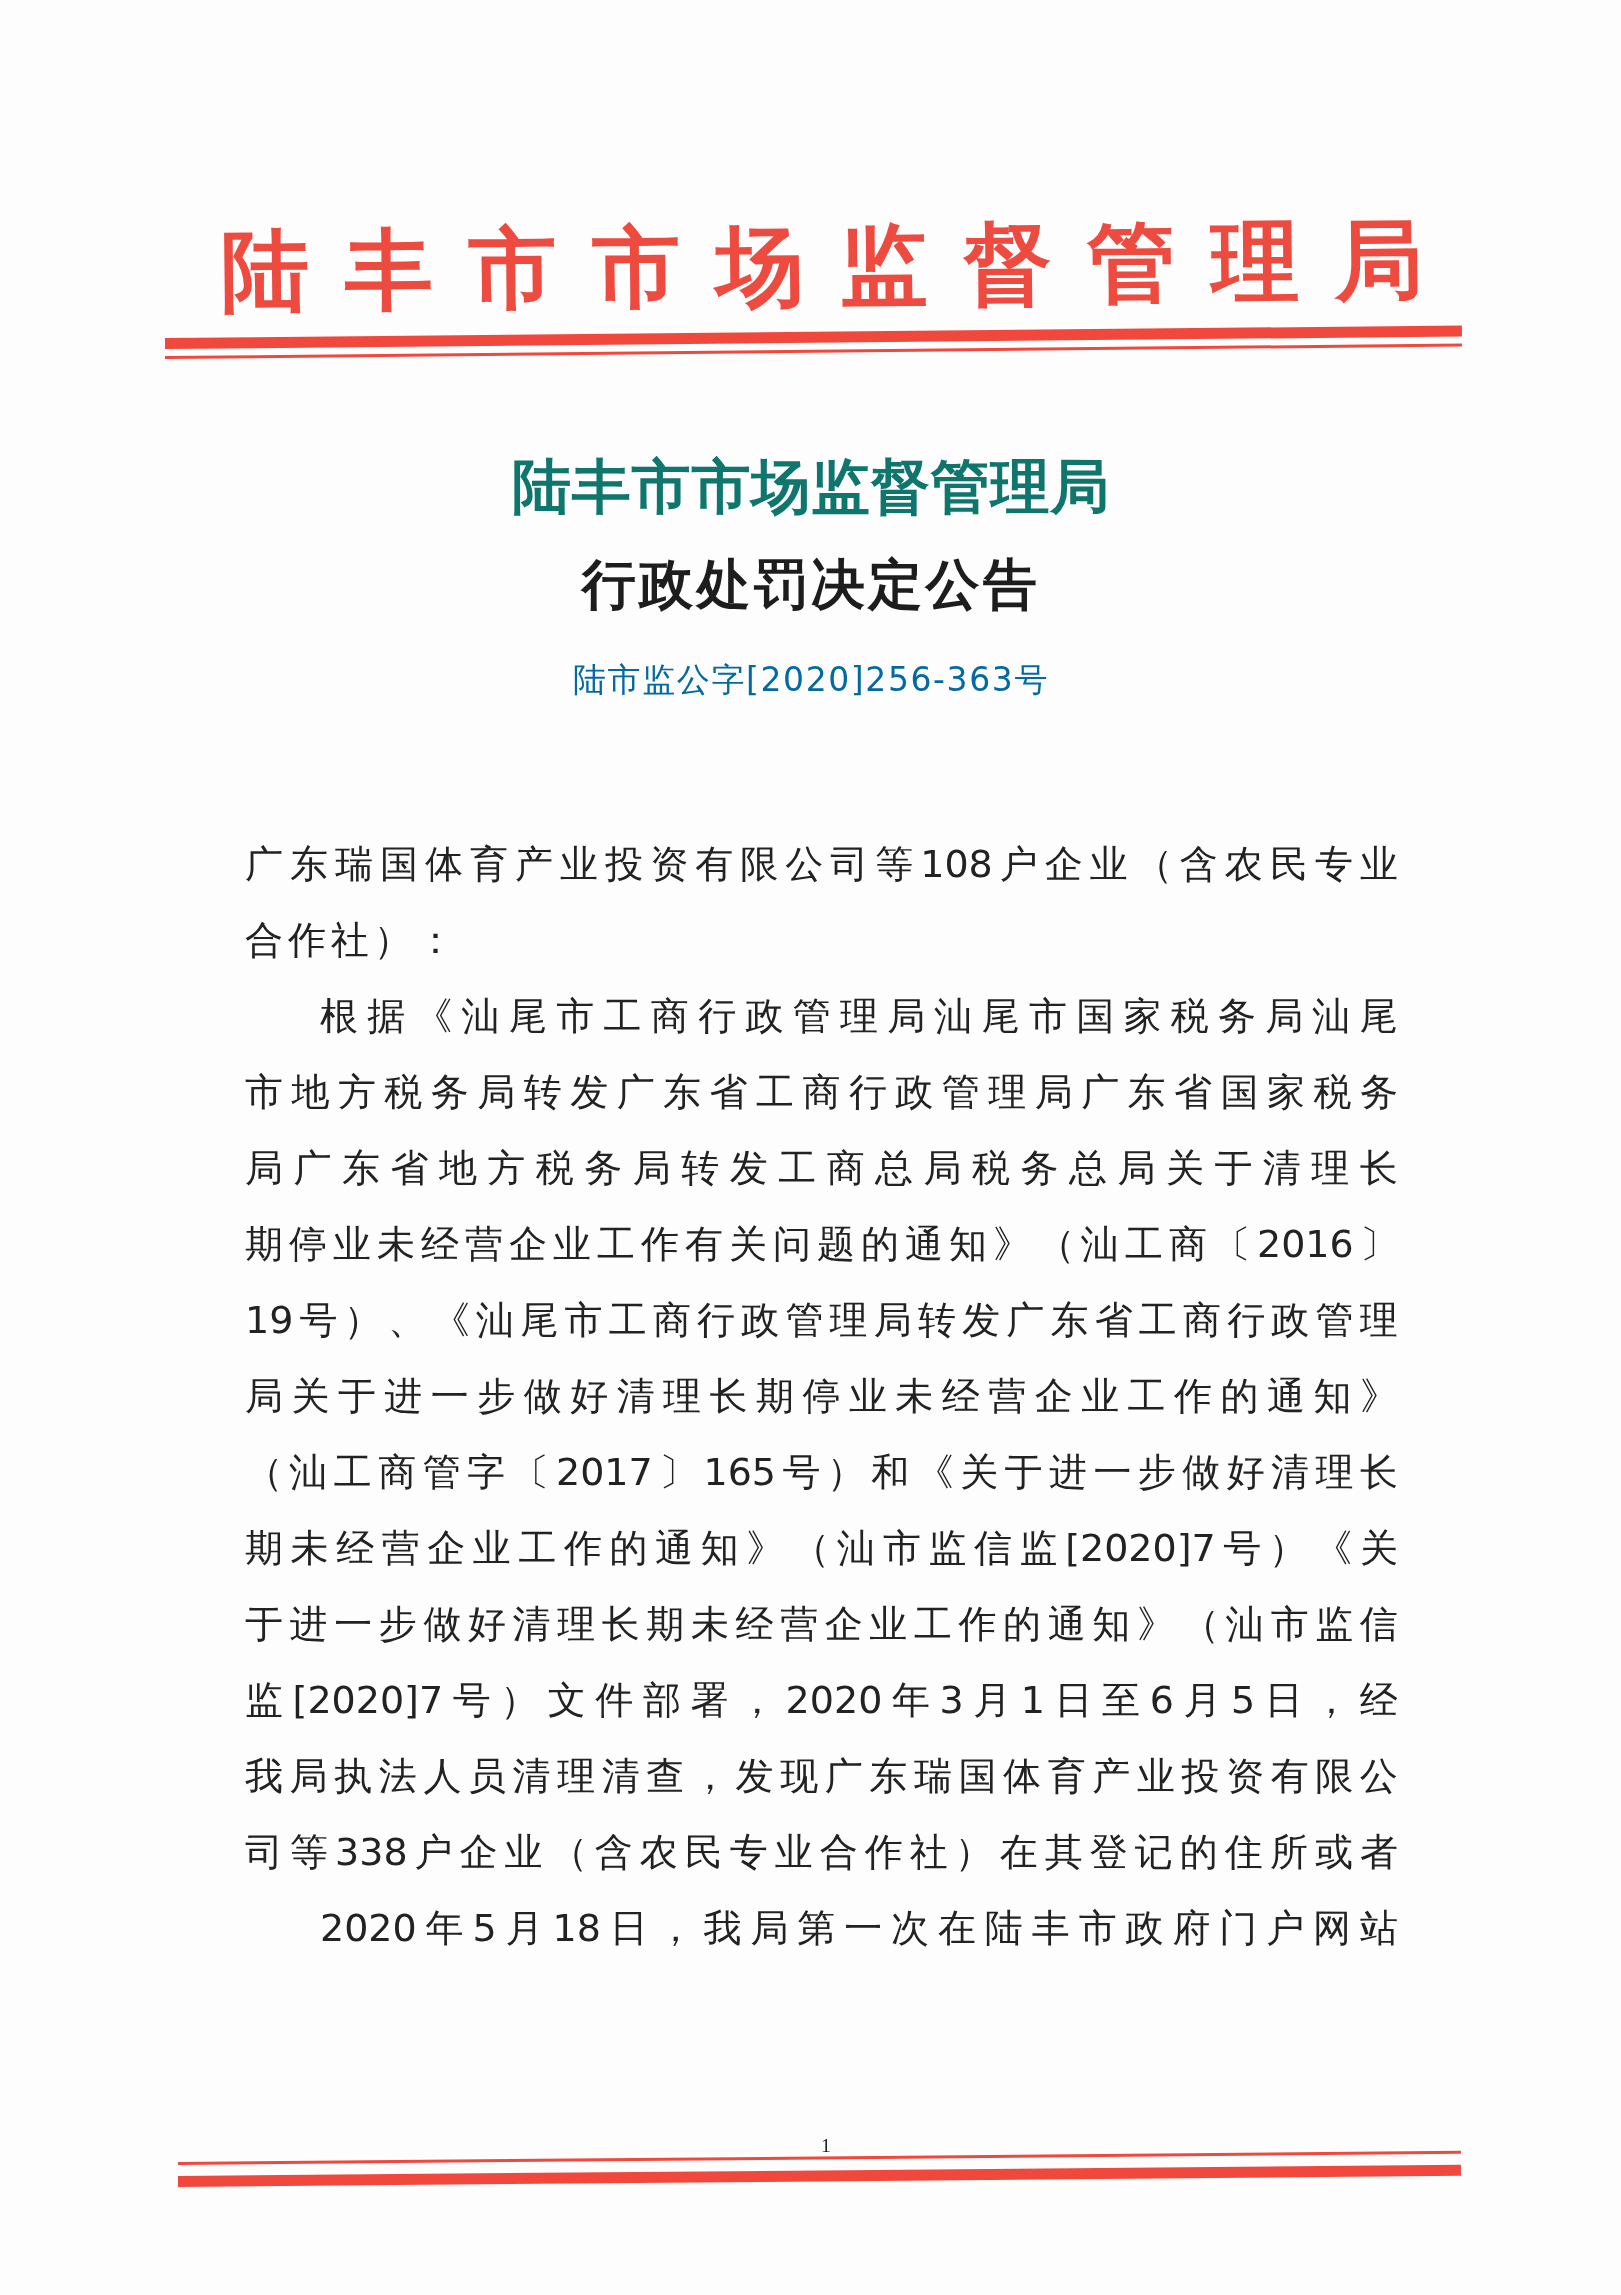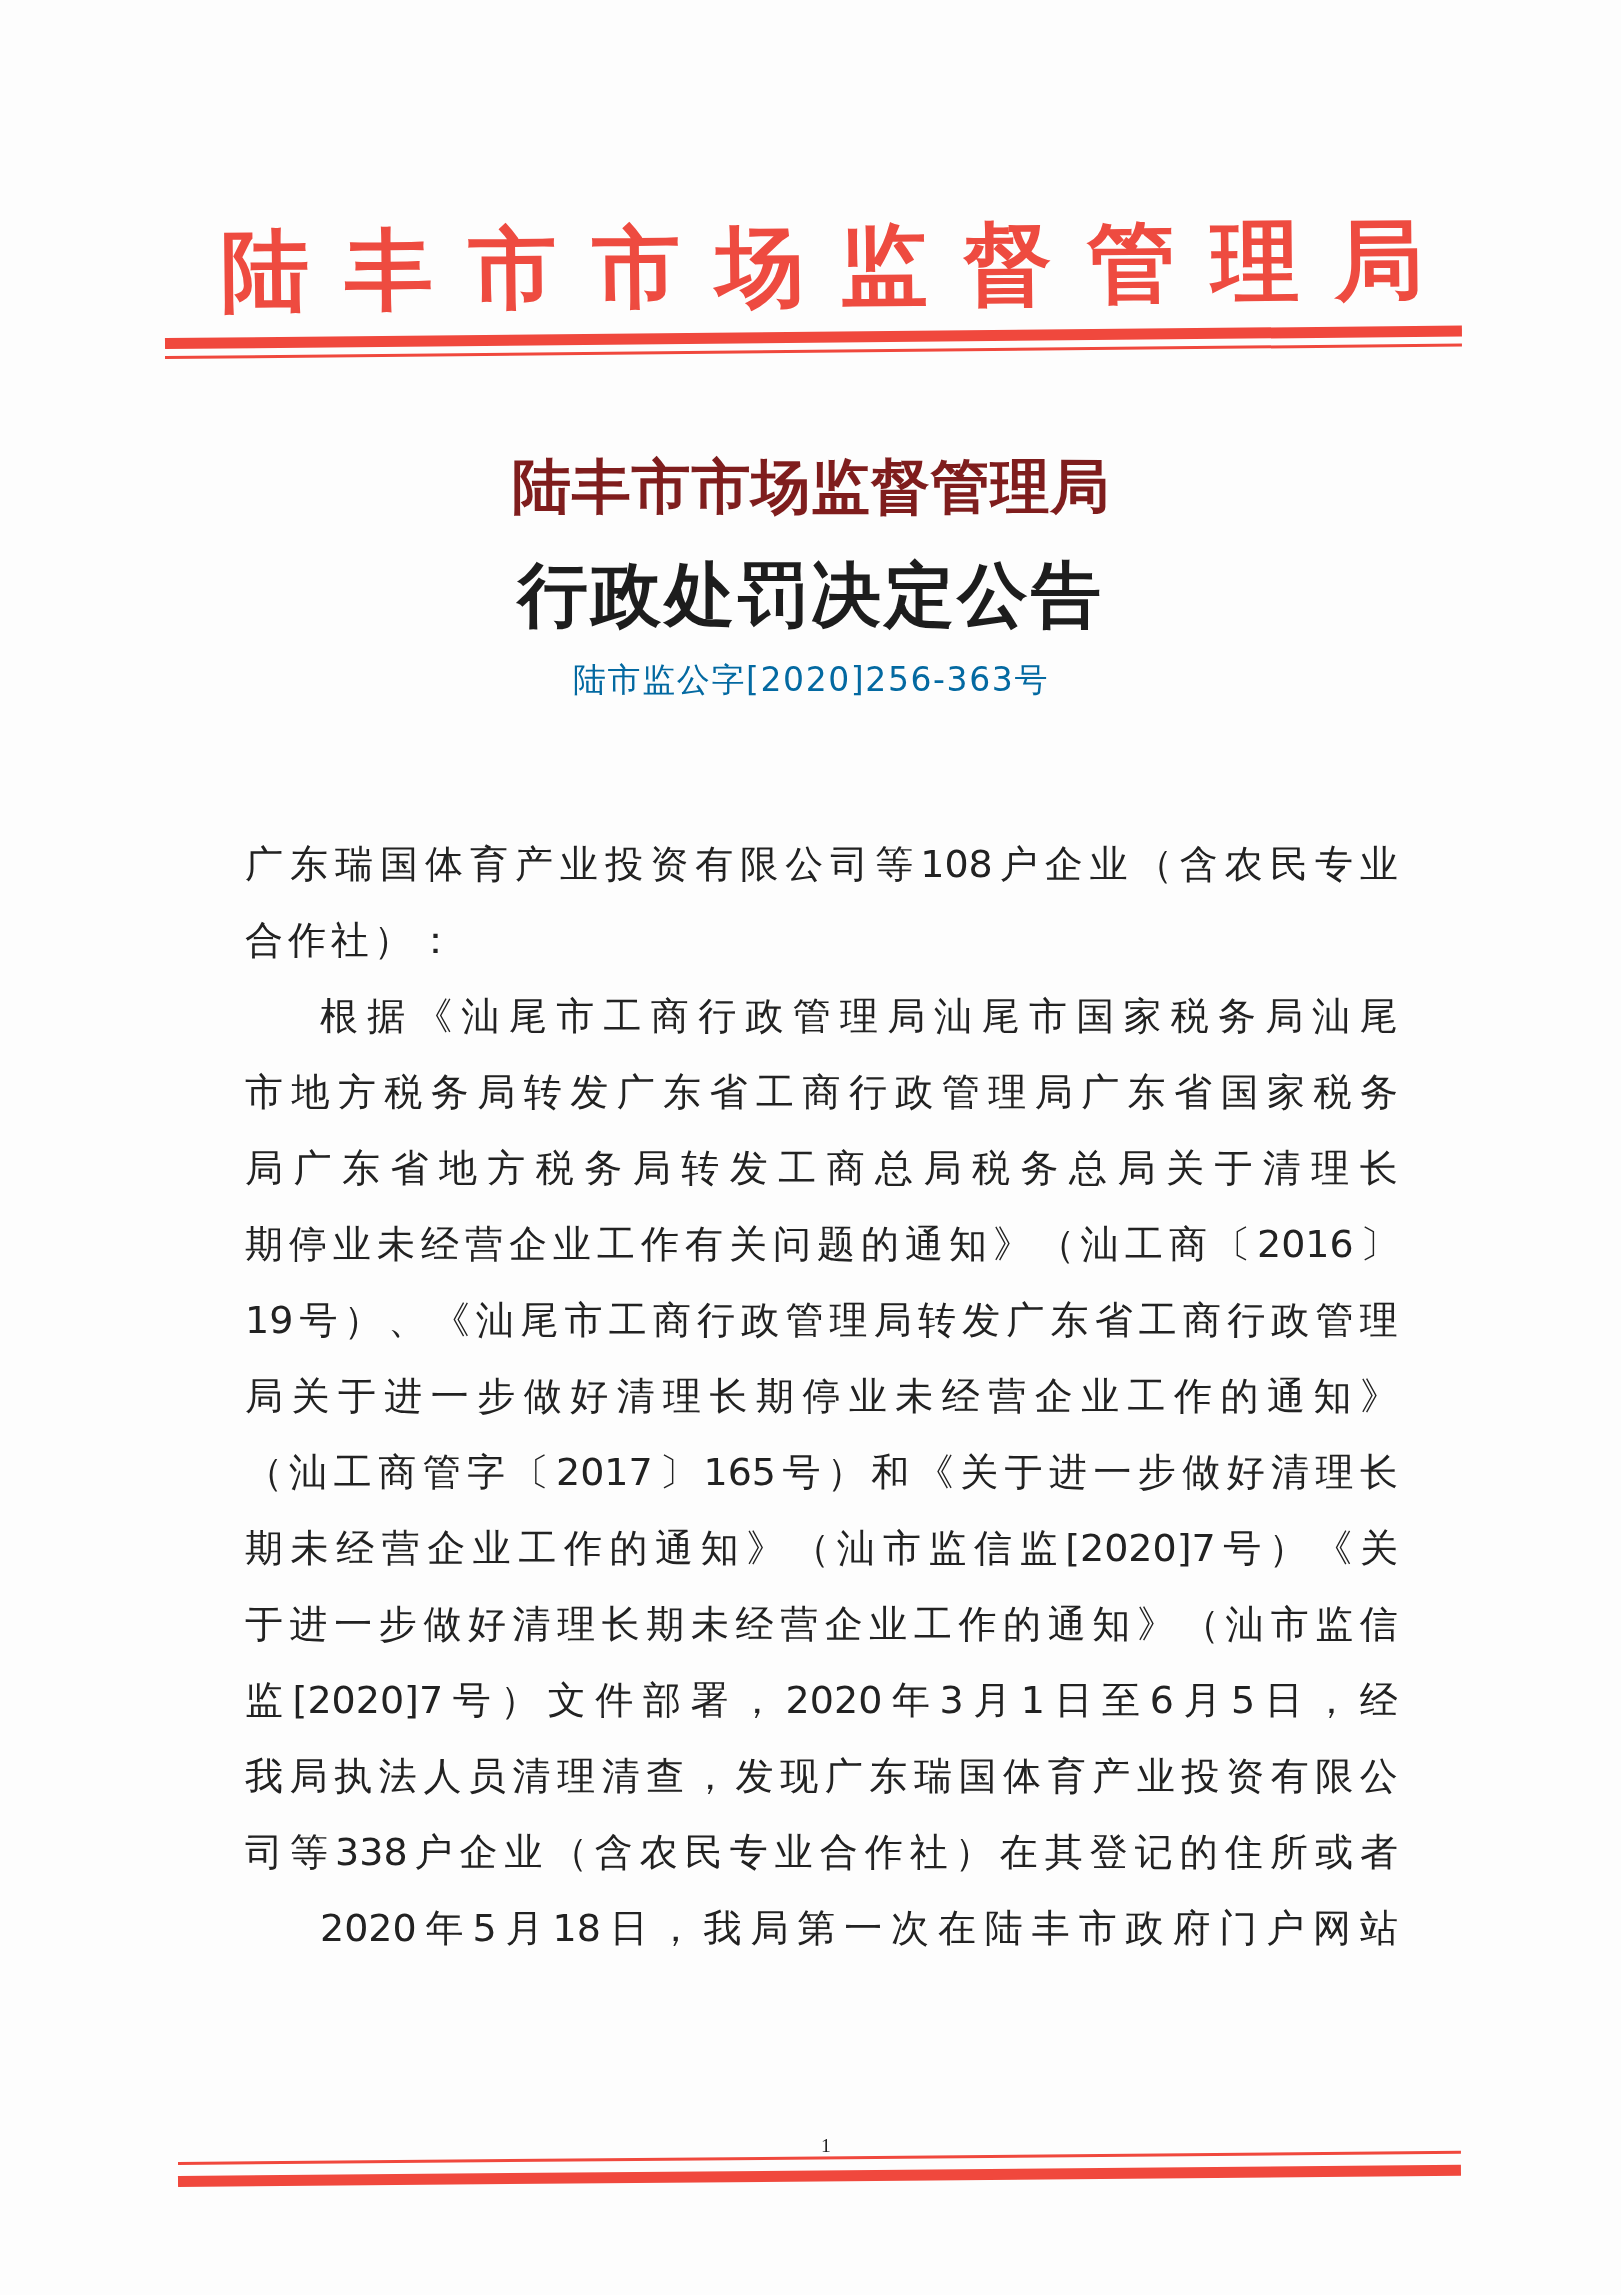--- a/index.html
+++ b/index.html
@@ -17,23 +17,23 @@
     font-weight: bold; font-size: 88px; color: #ee4b40; line-height: 1;
   }
 
   .rule { position: absolute; background: #f0483d; transform-origin: left center; }
   .rule.top-thick { left: 165px; top: 338px; width: 1297px; height: 11.4px; transform: rotate(-0.55deg); }
   .rule.top-thin  { left: 165px; top: 356px; width: 1297px; height: 3.3px;  transform: rotate(-0.55deg); }
   .rule.bot-thin  { left: 178px; top: 2162px; width: 1283px; height: 3.3px;  transform: rotate(-0.5deg); }
   .rule.bot-thick { left: 178px; top: 2176px; width: 1283px; height: 10.6px; transform: rotate(-0.5deg); }
 
   .title1 { position: absolute; left: 0; width: 1622px; top: 448px; text-align: center;
-            font-weight: bold; font-size: 59px; letter-spacing: 0.8px; color: #7f1d1d; }
+            font-weight: bold; font-size: 59px; letter-spacing: 0.8px; color: #0f766e; }
   .title2 { position: absolute; left: 0; width: 1622px; top: 549px; text-align: center;
-            font-weight: bold; font-size: 70px; letter-spacing: 3.3px; color: #1d1d1d; }
+            font-weight: bold; font-size: 54px; letter-spacing: 3.3px; color: #1d1d1d; }
   .docno  { position: absolute; left: 0; width: 1622px; top: 658px; text-align: center;
             font-family: "DejaVu Sans", sans-serif; font-size: 33px; letter-spacing: 1.6px; color: #0369a1; }
 
   .body-text { position: absolute; left: 245px; top: 826px; width: 1153px; }
   .line { height: 76px; line-height: 76px; font-family: "DejaVu Sans", sans-serif;
           font-size: 38px; color: #222; white-space: nowrap;
           display: flex; justify-content: space-between; }
   .line.indent { padding-left: 75px; }
   .line.last { justify-content: flex-start; letter-spacing: 4.9px; }
   .line span { display: inline-block; }

